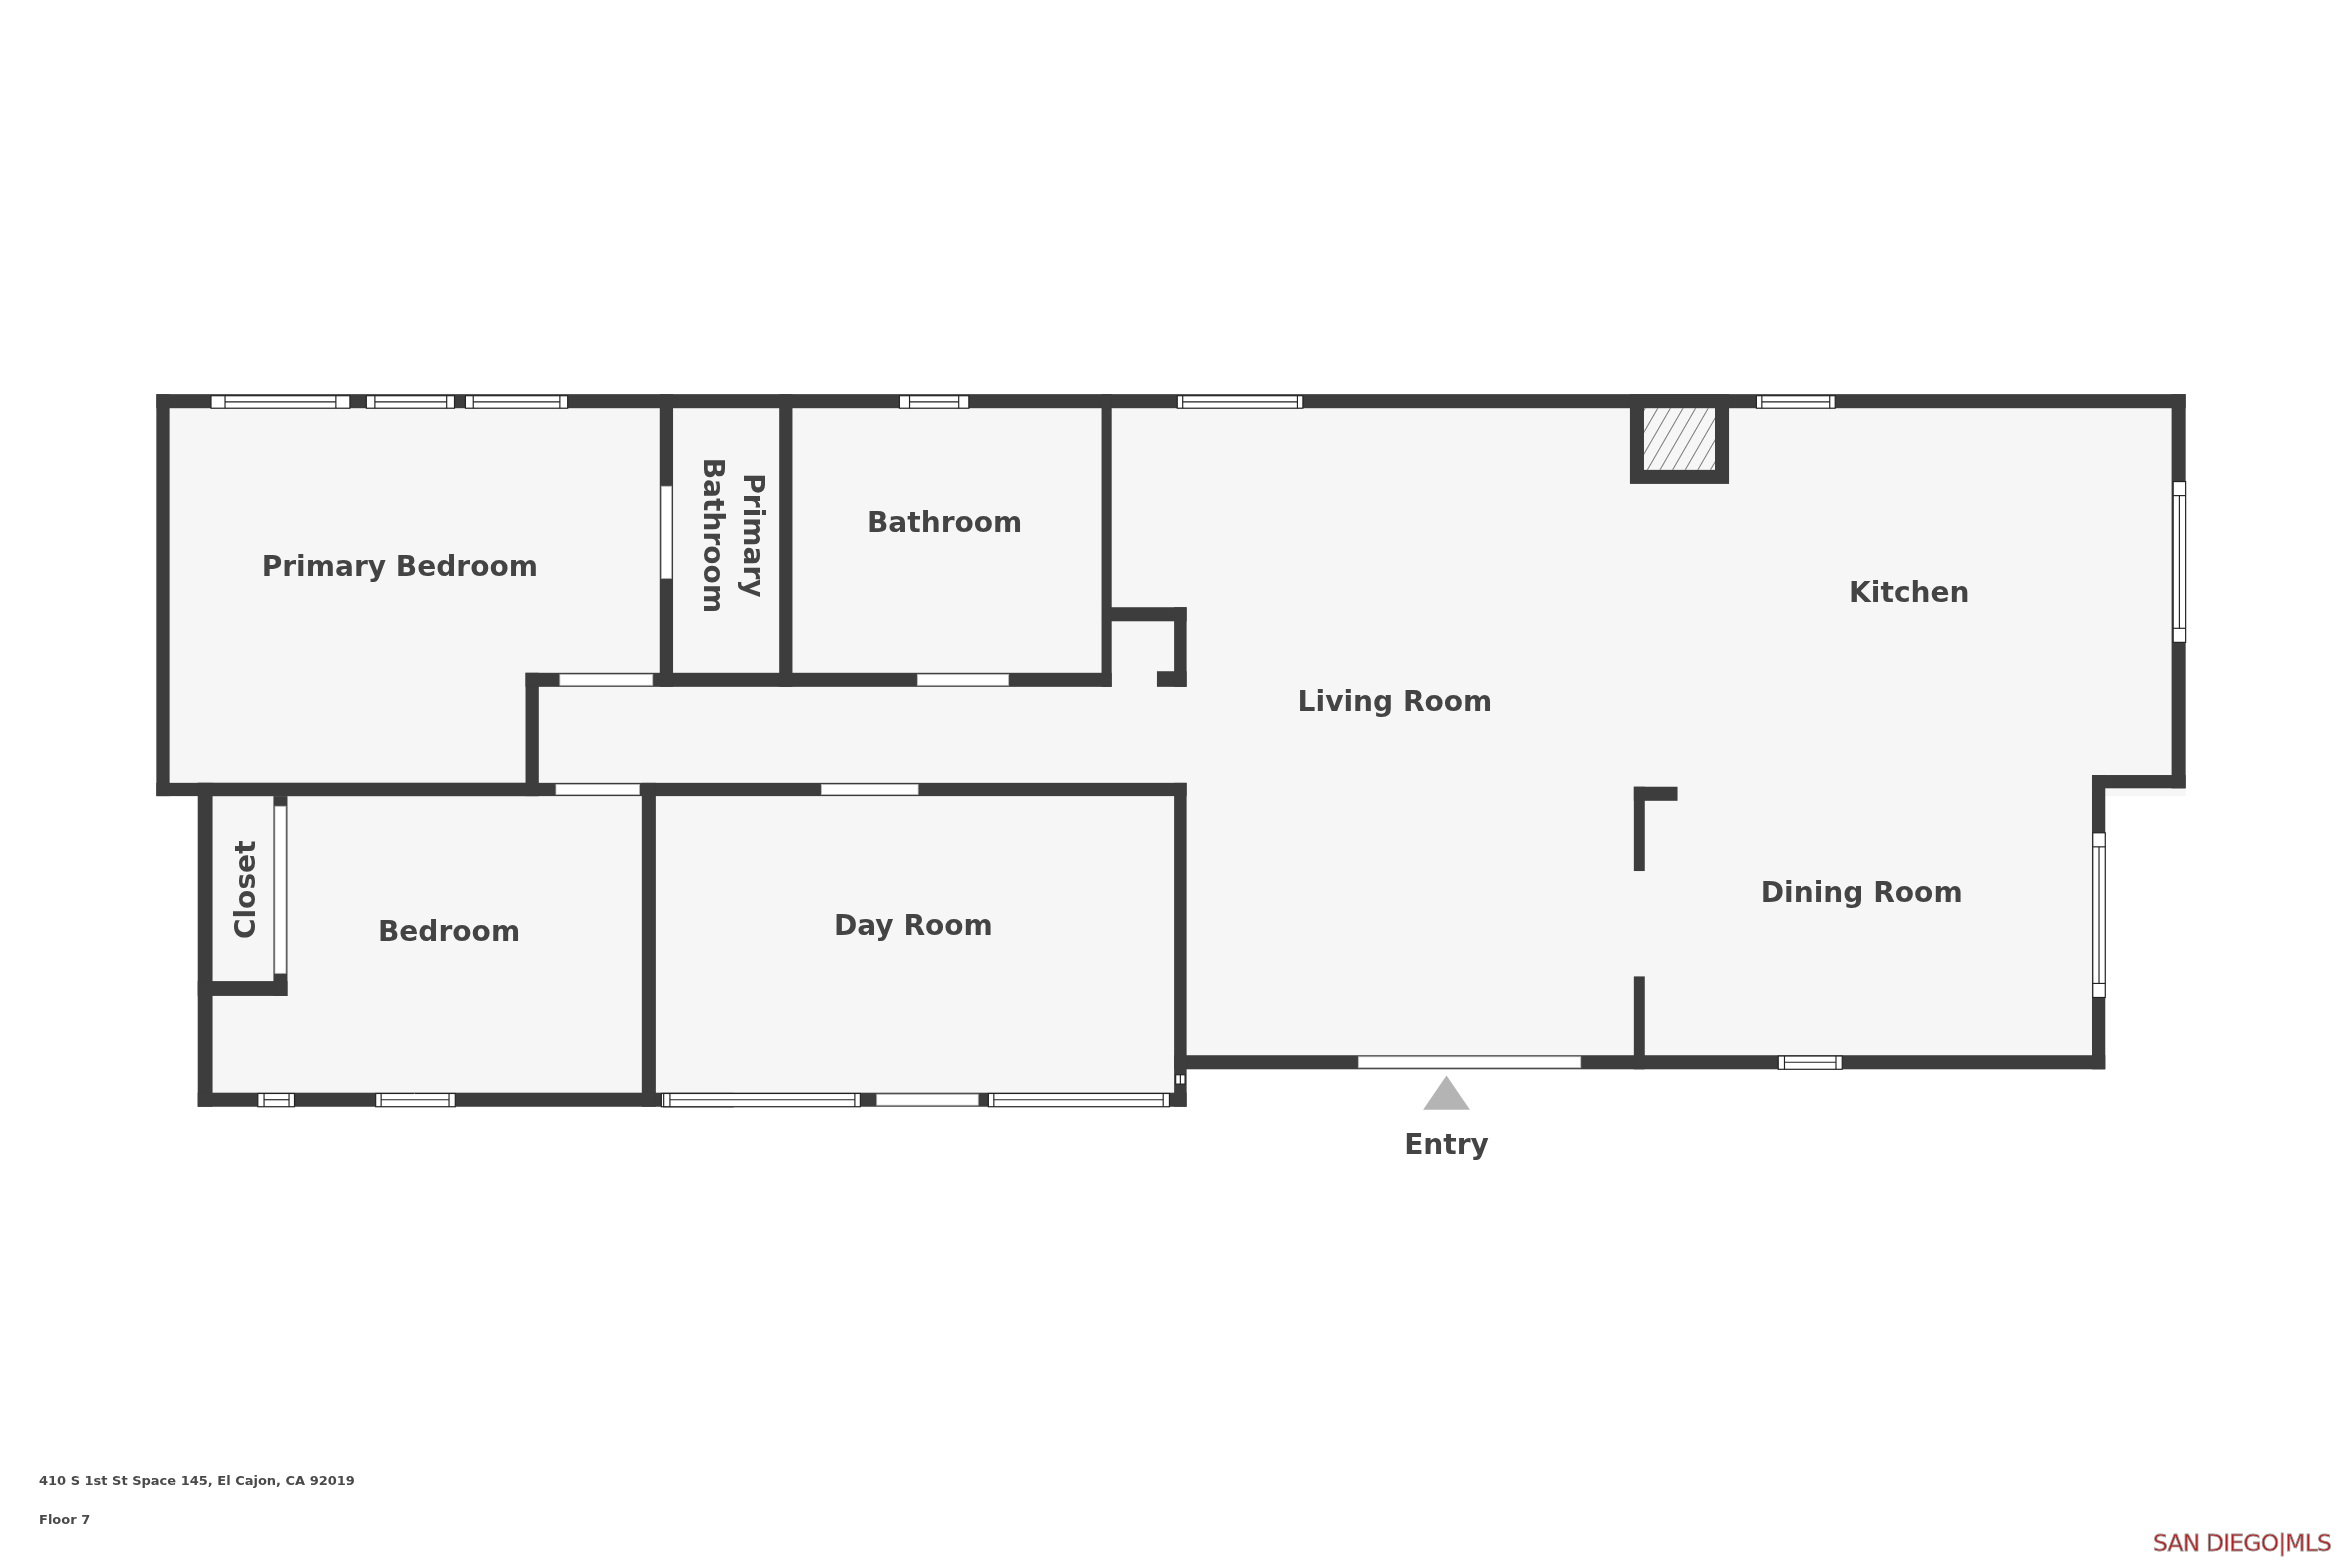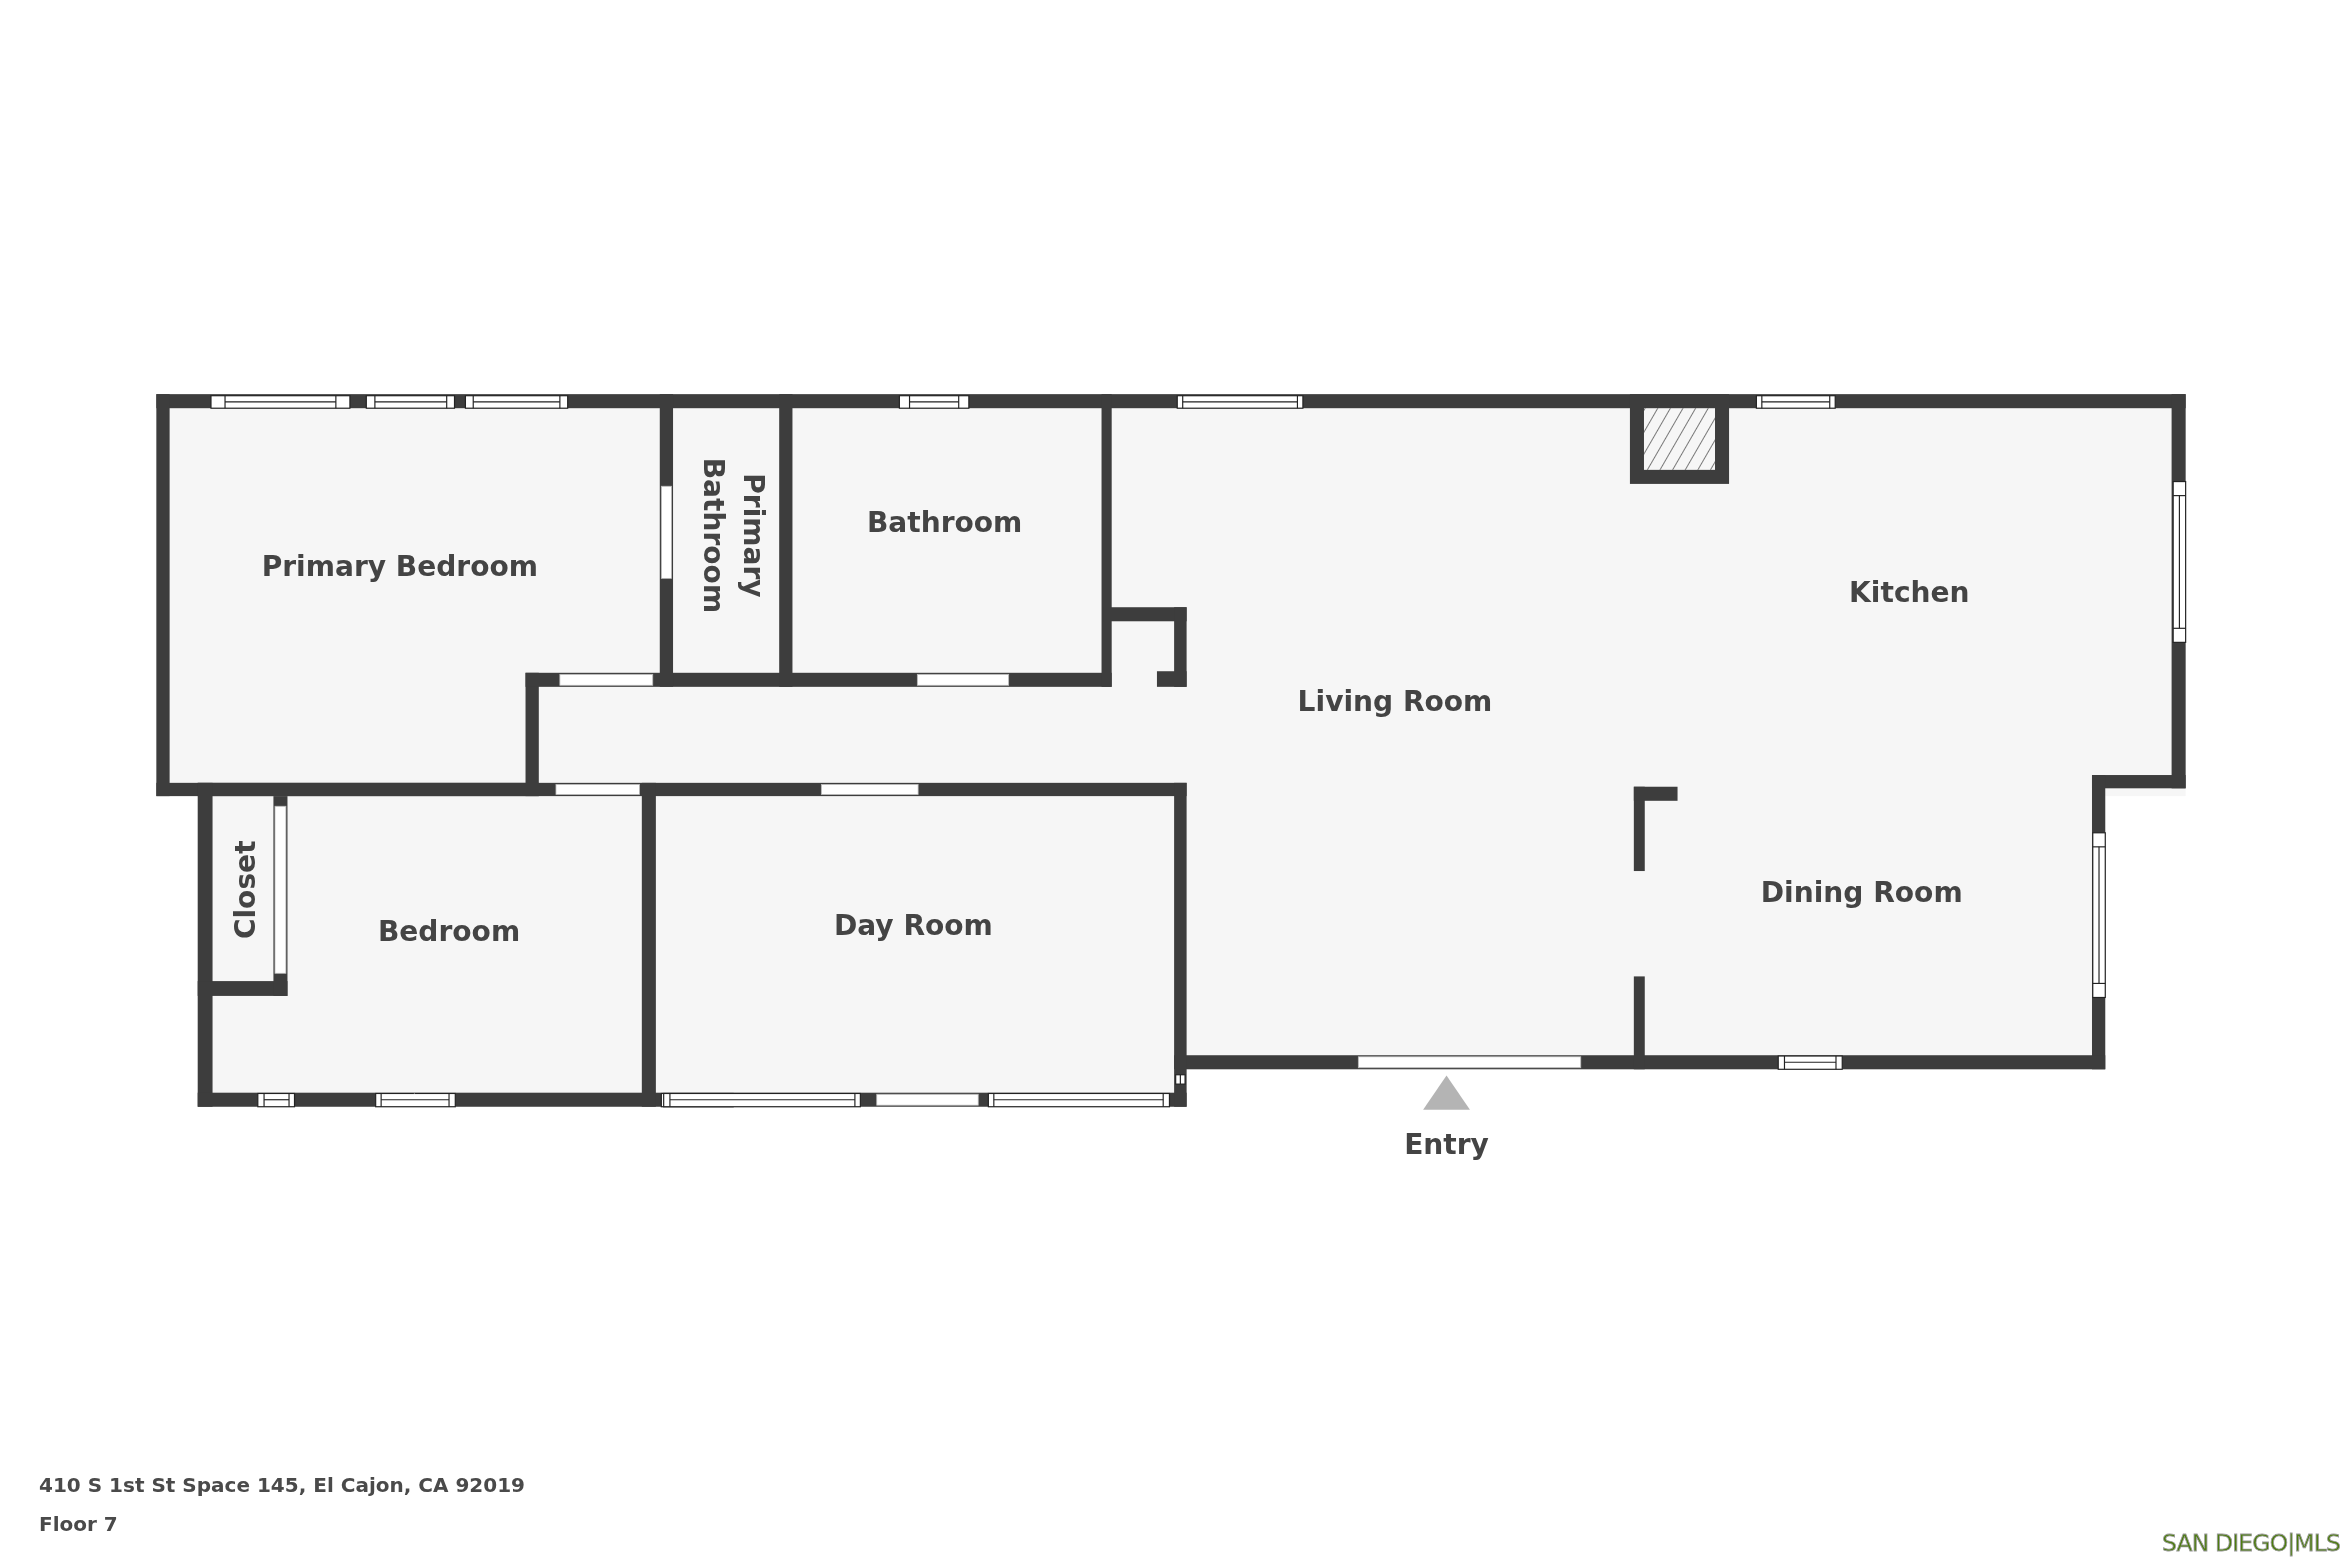--- a/index.html
+++ b/index.html
@@ -1,22 +1,22 @@
 <!DOCTYPE html>
 <html style="font-size:12.5px"><head>
 <meta charset="utf-8">
 <style>
   html, body { margin: 0; padding: 0; background: #ffffff; }
   body { width: 2342px; height: 1561px; position: relative; overflow: hidden; font-family: "DejaVu Sans", sans-serif; }
   #plan { position: absolute; left: 0; top: 0; }
   .room-label { font-family: "DejaVu Sans", sans-serif; font-weight: bold; fill: #444444; }
-  .footer { position: absolute; left: 39px; font-family: "DejaVu Sans", sans-serif; font-weight: bold; color: #4a4a4a; font-size: 20px; }
+  .footer { position: absolute; left: 39px; font-family: "DejaVu Sans", sans-serif; font-weight: bold; color: #4a4a4a; font-size: 13px; }
   #addr { top: 1473px; }
   #floor { top: 1512px; }
-  #logo { position: absolute; right: 2px; top: 1529px; font-family: "DejaVu Sans", sans-serif; font-size: 23.4px; color: #4d7c0f; -webkit-text-stroke: 0.8px #9a9a9a; letter-spacing: -0.8px; text-align: right; }
+  #logo { position: absolute; right: 11px; top: 1529px; font-family: "DejaVu Sans", sans-serif; font-size: 23.4px; color: #b91c1c; -webkit-text-stroke: 0.8px #9a9a9a; letter-spacing: -0.8px; text-align: right; }
 </style>
 </head>
 <body>
 
 <svg id="plan" width="2342" height="1561" viewBox="0 0 3000 2000">
   <defs>
     <pattern id="hatch" width="14" height="14" patternUnits="userSpaceOnUse" patternTransform="rotate(30)">
       <line x1="0" y1="0" x2="0" y2="14" stroke="#555" stroke-width="2"></line>
     </pattern>
   </defs>

